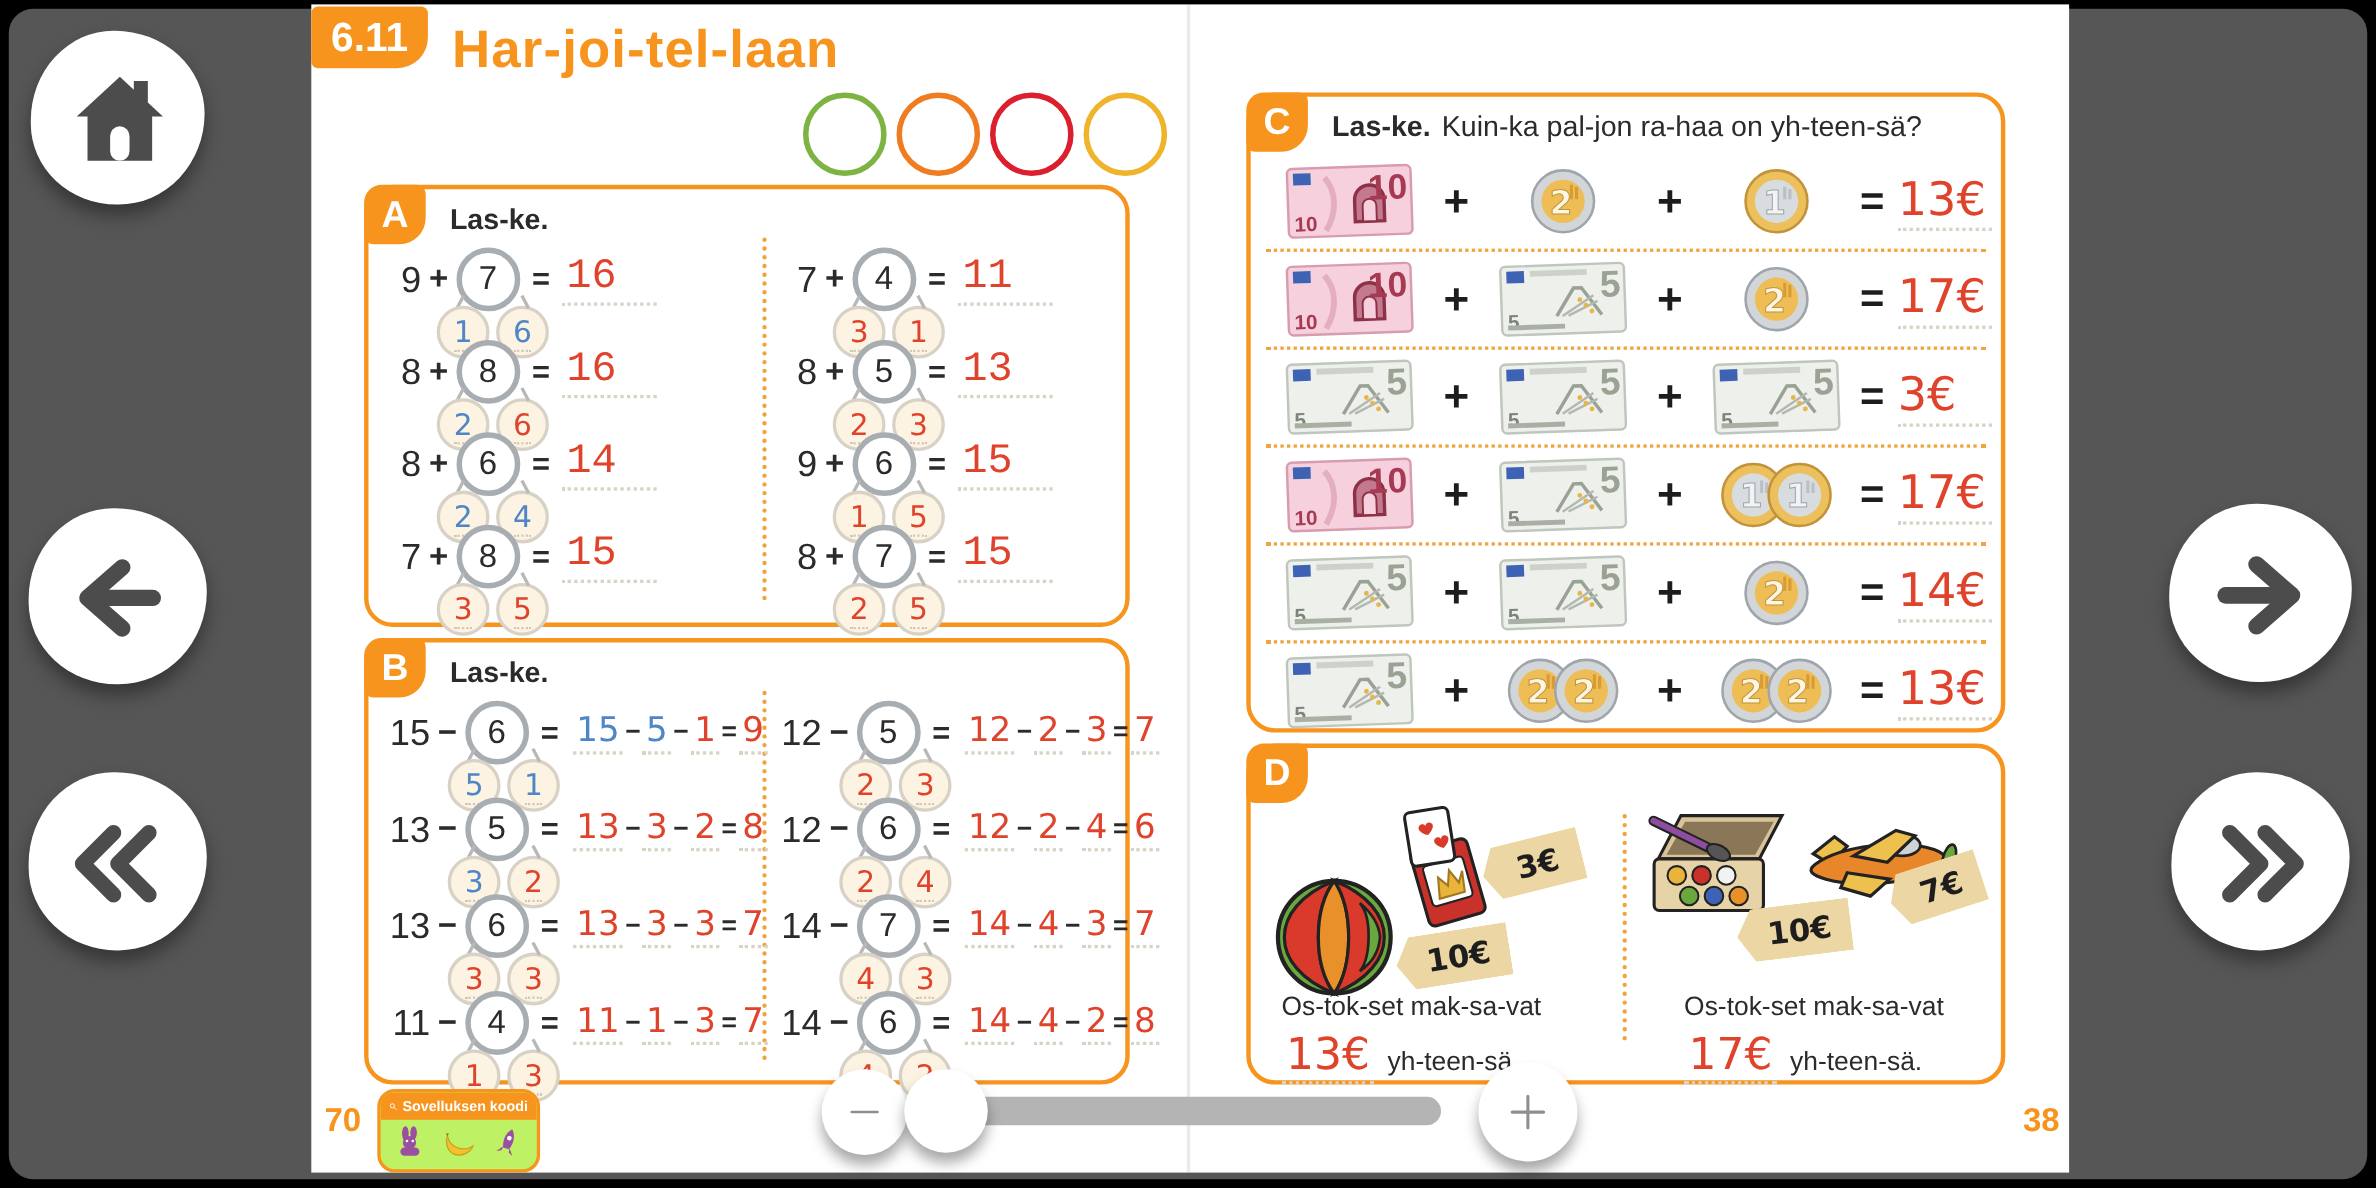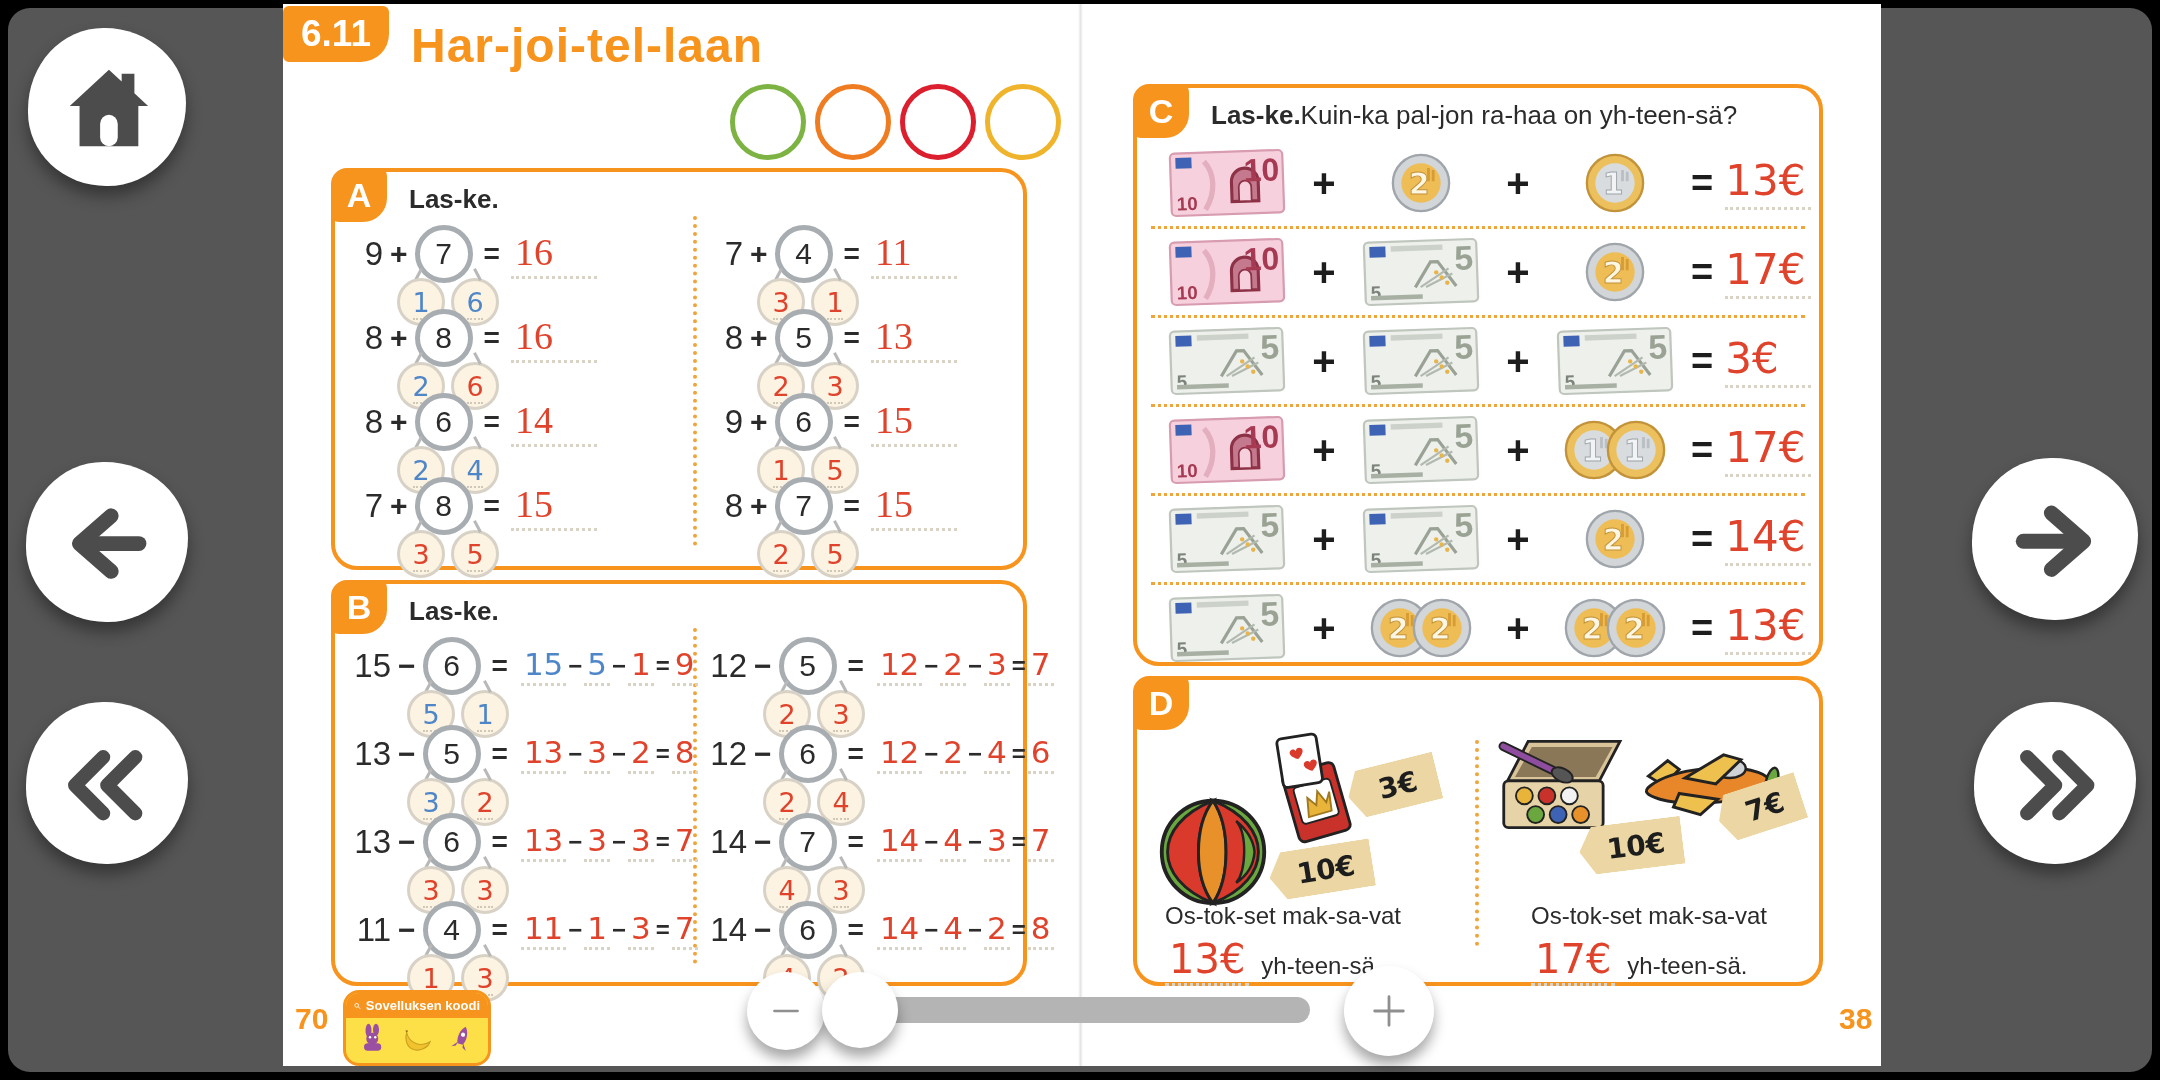--- a/index.html
+++ b/index.html
@@ -39,35 +39,35 @@
   
   .exbox{position:absolute;background:#fff;border:4px solid var(--orange);border-radius:26px;}
   #boxA{left:48px;top:164px;width:688px;height:394px;}
   #boxB{left:48px;top:576px;width:688px;height:398px;}
   #boxC{left:850px;top:80px;width:682px;height:574px;}
   #boxD{left:850px;top:672px;width:682px;height:302px;}
   .extab{position:absolute;left:-4px;top:-4px;width:56px;height:54px;background:var(--orange);
     border-radius:16px 8px 24px 8px;color:#fff;font-size:34px;font-weight:bold;
     display:flex;align-items:center;justify-content:center;}
   .exhead{position:absolute;left:74px;top:12px;font-size:26px;color:var(--ink);white-space:nowrap;}
-  .exhead b{}
+  .exhead b{margin-right:10px;}
   .vdiv{position:absolute;border-left:4px dotted var(--odots);}
 
   
   .colA{position:absolute;top:56px;width:320px;}
   .prob{position:relative;height:84px;}
   .probB{height:88px;}
   .expr{display:flex;align-items:center;gap:7px;height:52px;}
   .n{font-size:33px;color:var(--ink);font-weight:500;min-width:22px;text-align:right;}
   .nB{min-width:40px;}
   .op{font-size:30px;color:var(--ink);font-weight:bold;}
   .ring{width:48px;height:48px;border-radius:50%;border:5px solid #a8adb2;background:#fff;flex:none;
     display:flex;align-items:center;justify-content:center;font-size:30px;color:var(--ink);font-weight:500;}
   .eqs{font-size:28px;font-weight:bold;color:var(--ink);margin:0 4px;}
-  .ans{font-family:Liberation Serif, serif;font-size:38px;color:var(--red);
+  .ans{font-family:Liberation Mono, monospace;font-size:38px;color:var(--red);
     border-bottom:3px dotted #d9d3c5;min-width:78px;padding:0 4px 2px;}
   .bonds{position:absolute;top:50px;display:flex;gap:6px;}
   .bonds::before,.bonds::after{content:"";position:absolute;top:-10px;width:3px;height:13px;background:#b8b8b8;}
   .bonds::before{left:20px;transform:rotate(28deg);}
   .bonds::after{right:20px;transform:rotate(-28deg);}
   .bondsA{left:36px;} .bondsB{left:56px;}
   .bcirc{width:42px;height:42px;border-radius:50%;background:#fcf3e2;border:3px solid #d8d2c6;position:relative;
     display:flex;align-items:center;justify-content:center;
     font-family:"DejaVu Sans",sans-serif;font-size:27px;}
   .bcirc::after{content:"";position:absolute;bottom:3px;width:16px;border-bottom:2px dotted #cfc8b8;}
@@ -104,21 +104,21 @@
   .dsent{position:absolute;left:36px;top:176px;}
   .dsl1{font-size:24px;color:var(--ink);}
   .dsl2{display:flex;align-items:flex-end;gap:12px;margin-top:6px;}
   .dans{font-family:"DejaVu Sans",sans-serif;font-size:40px;color:var(--red);border-bottom:3px dotted #d9d3c5;padding:0 4px 1px;}
   .dsl2 .rest{font-size:24px;color:var(--ink);padding-bottom:6px;}
 
   
   .pageno{position:absolute;top:998px;font-size:30px;font-weight:bold;color:var(--orange);}
   #pno-left{left:12px;} #pno-right{left:1556px;}
   .appcode{position:absolute;left:60px;top:986px;width:142px;height:70px;border:3px solid var(--orange);
-    border-radius:16px;background:#fde047;overflow:hidden;cursor:pointer;}
+    border-radius:16px;background:#bef264;overflow:hidden;cursor:pointer;}
   .appcode .bar{background:var(--orange);color:#fff;height:25px;display:flex;align-items:center;gap:5px;
     padding:0 8px;font-size:13px;font-weight:bold;white-space:nowrap;}
   .appcode .icons{display:flex;justify-content:space-around;align-items:center;height:40px;padding:0 6px;}
 
   
   .zbtn{position:absolute;background:#fff;border-radius:50%;box-shadow:0 9px 13px rgba(0,0,0,0.35);
     display:flex;align-items:center;justify-content:center;cursor:pointer;}
   #zoom-out{left:747px;top:972px;width:78px;height:78px;}
   #zoom-in{left:1344px;top:966px;width:90px;height:90px;}
   #zoom-knob{left:822px;top:972px;width:76px;height:76px;z-index:3;}

